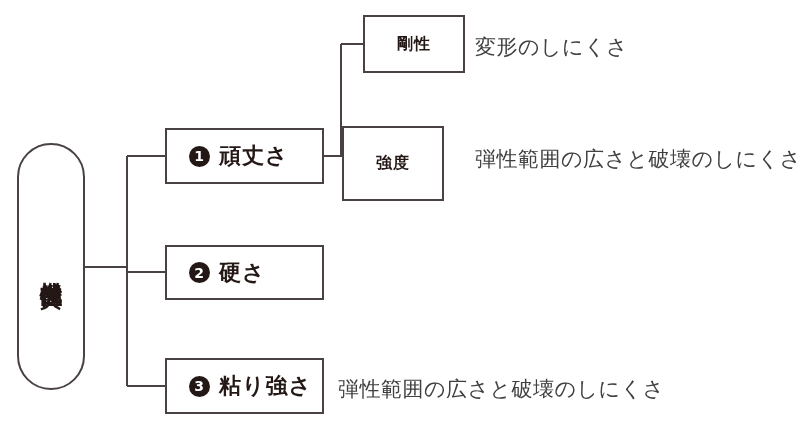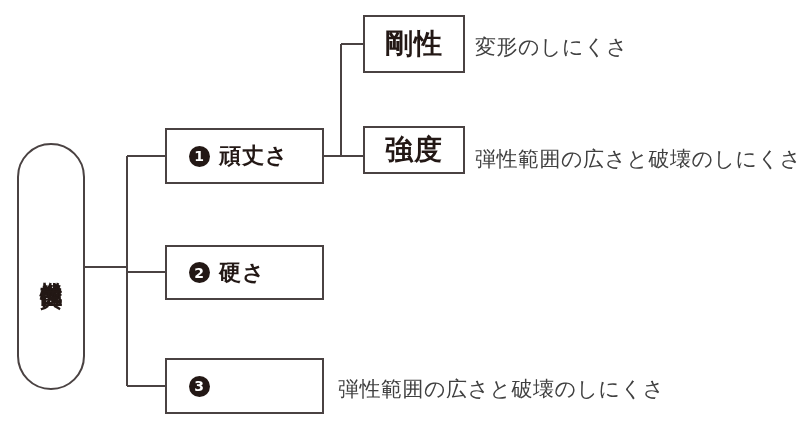--- a/index.html
+++ b/index.html
@@ -50,21 +50,21 @@
     white-space: nowrap;
   }
   .node-main {
     padding-left: 22px;
     font-size: 22px;
     font-weight: 600;
     letter-spacing: 1px;
   }
   .node-sub {
     justify-content: center;
-    font-size: 28px;
+    font-size: 16px;
     font-weight: 600;
     letter-spacing: 1px;
   }
   .num-badge {
     display: inline-flex;
     align-items: center;
     justify-content: center;
     width: 21px;
     height: 21px;
     border-radius: 50%;
@@ -123,28 +123,29 @@
   <div class="node node-main" style="left:165px; top:128px; width:159px; height:56px;">
     <span class="num-badge">1</span>
     <span class="node-text">頑丈さ</span>
   </div>
 
   <div class="node node-sub" style="left:363px; top:15px; width:102px; height:58px;">
     <span class="node-text">剛性</span>
   </div>
   <div class="desc" style="left:475px; top:33px;">変形のしにくさ</div>
 
-  <div class="node node-sub" style="left:363px; top:126px; width:102px; height:48px;">
+  <div class="node node-sub" style="left:342px; top:126px; width:102px; height:75px;">
     <span class="node-text">強度</span>
   </div>
   <div class="desc" style="left:475px; top:145px;">弾性範囲の広さと破壊のしにくさ</div>
 
   <div class="node node-main" style="left:165px; top:245px; width:159px; height:55px;">
     <span class="num-badge">2</span>
     <span class="node-text">硬さ</span>
   </div>
 
   <div class="node node-main" style="left:165px; top:358px; width:159px; height:56px;">
     <span class="num-badge">3</span>
+    <span class="node-text">粘り強さ</span>
   </div>
   <div class="desc" style="left:338px; top:375px;">弾性範囲の広さと破壊のしにくさ</div>
 
 </div>
 
 </body></html>

